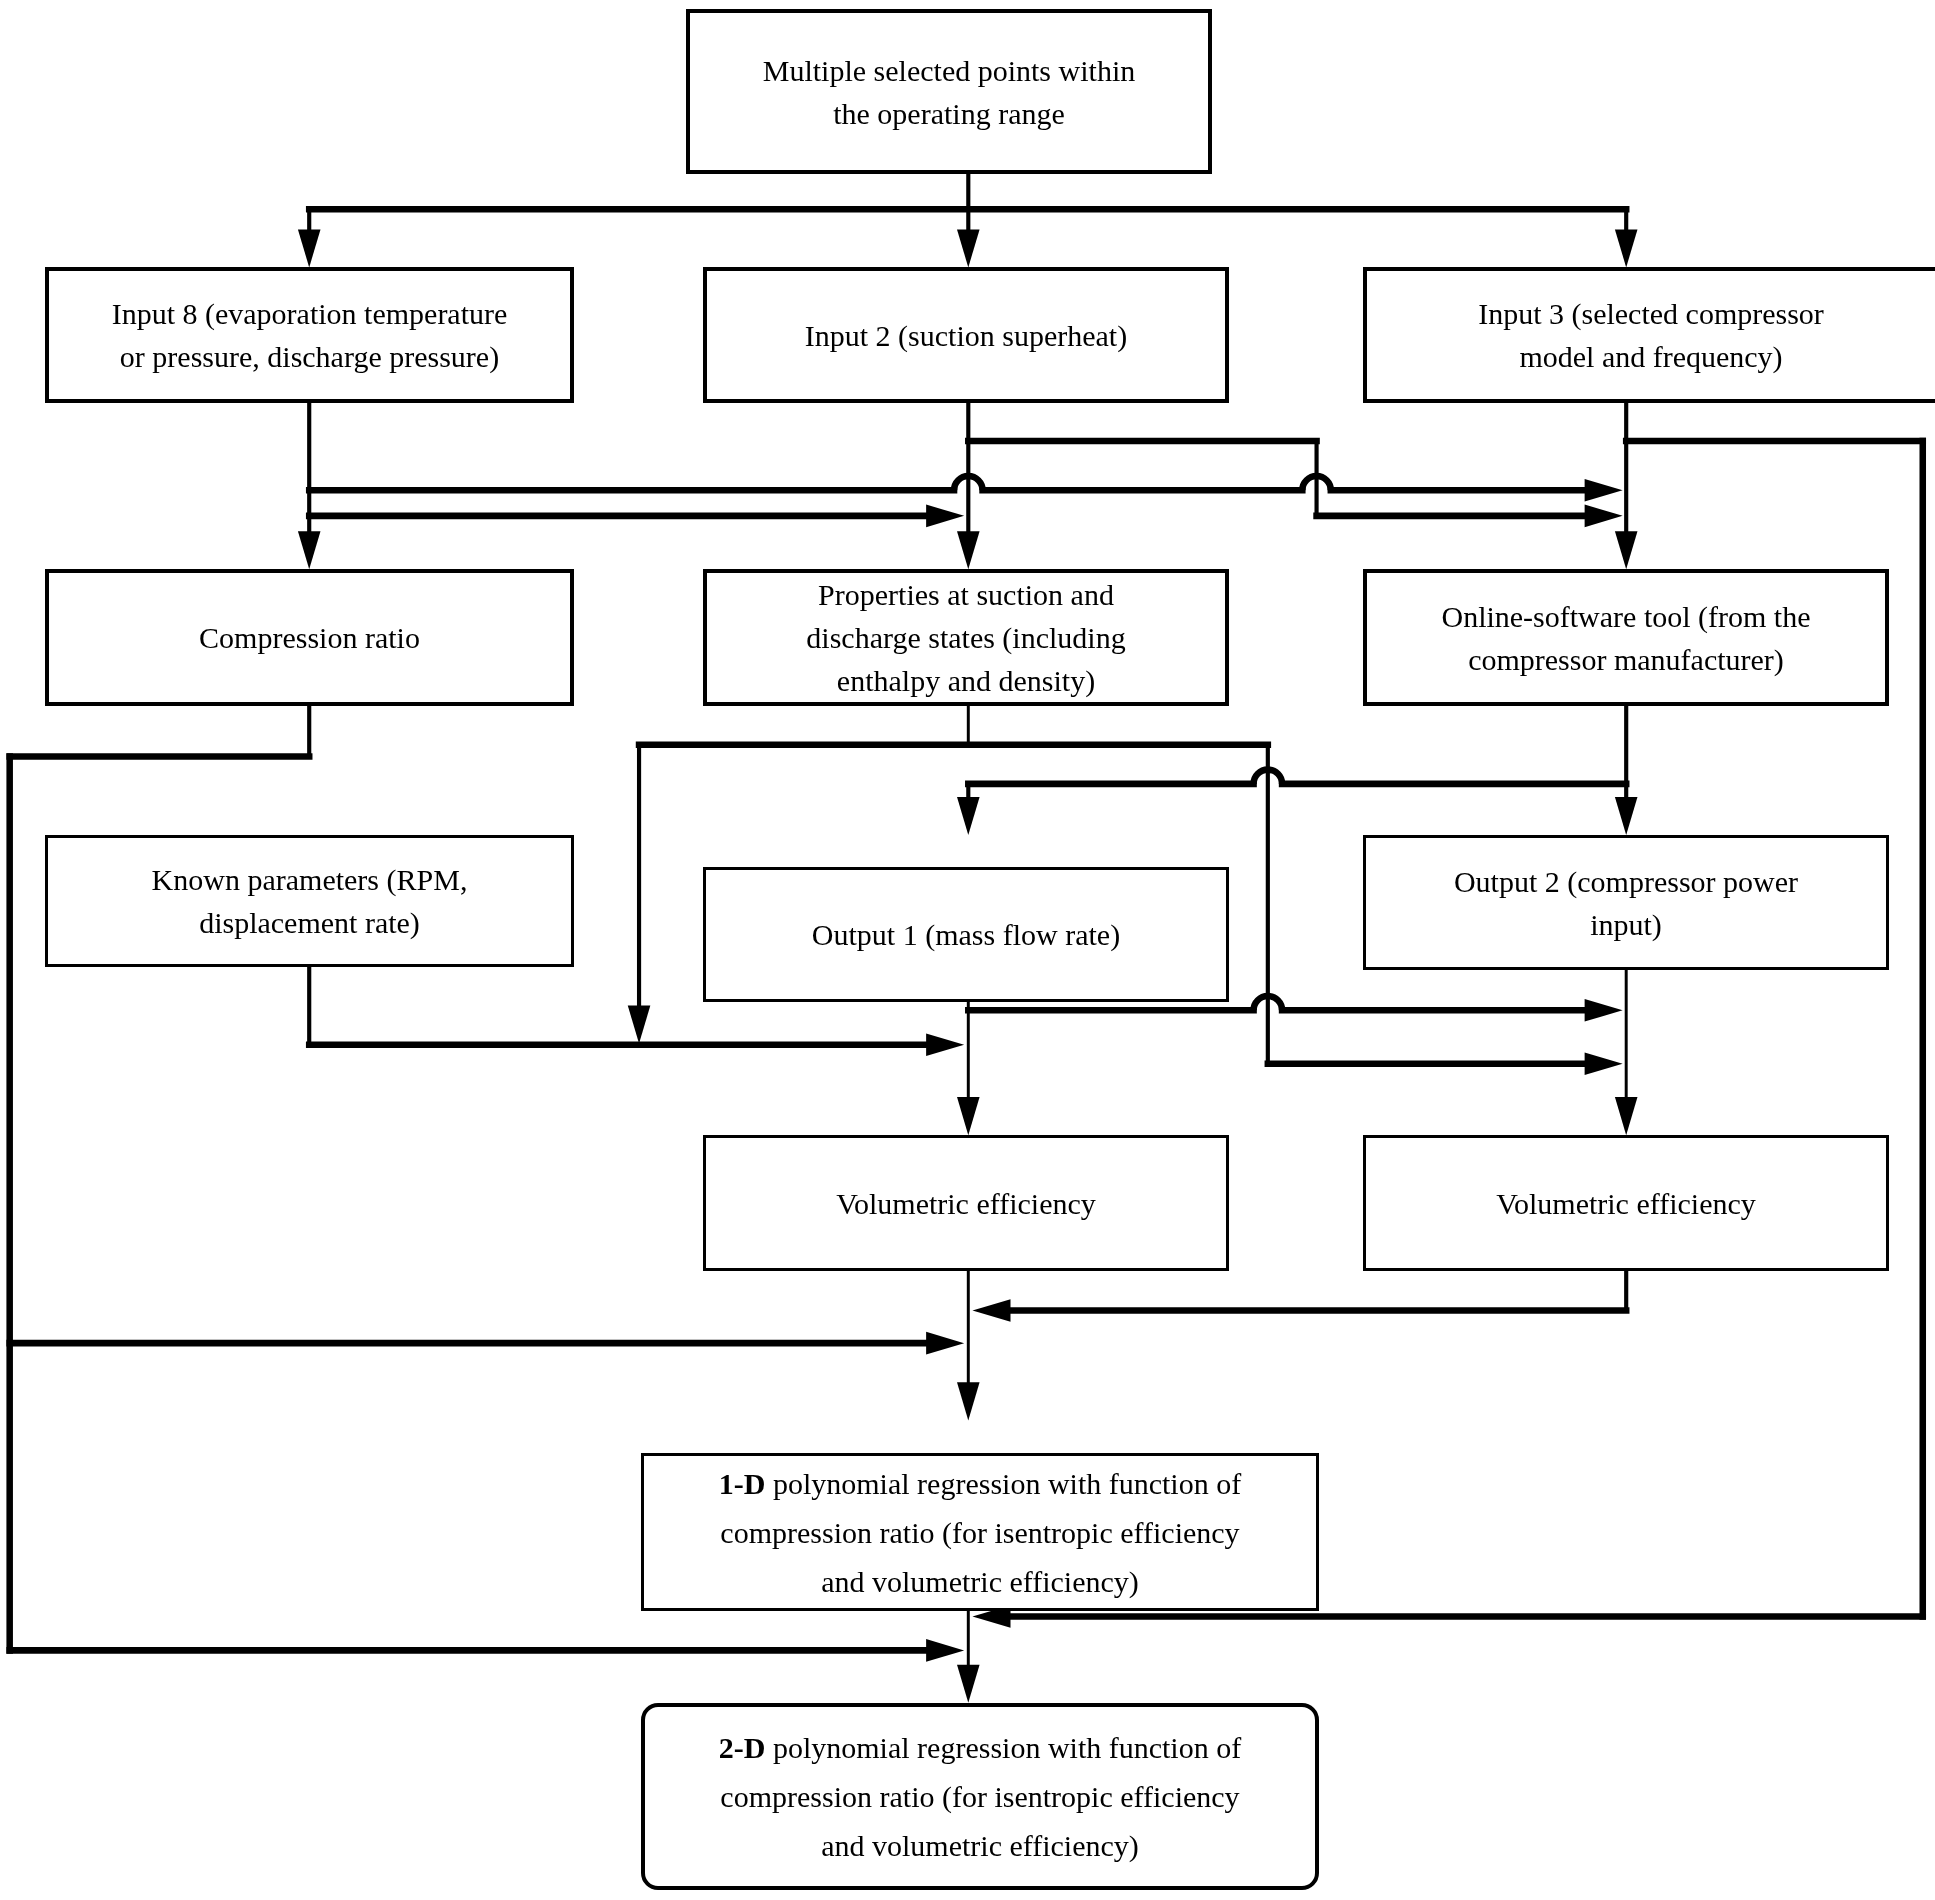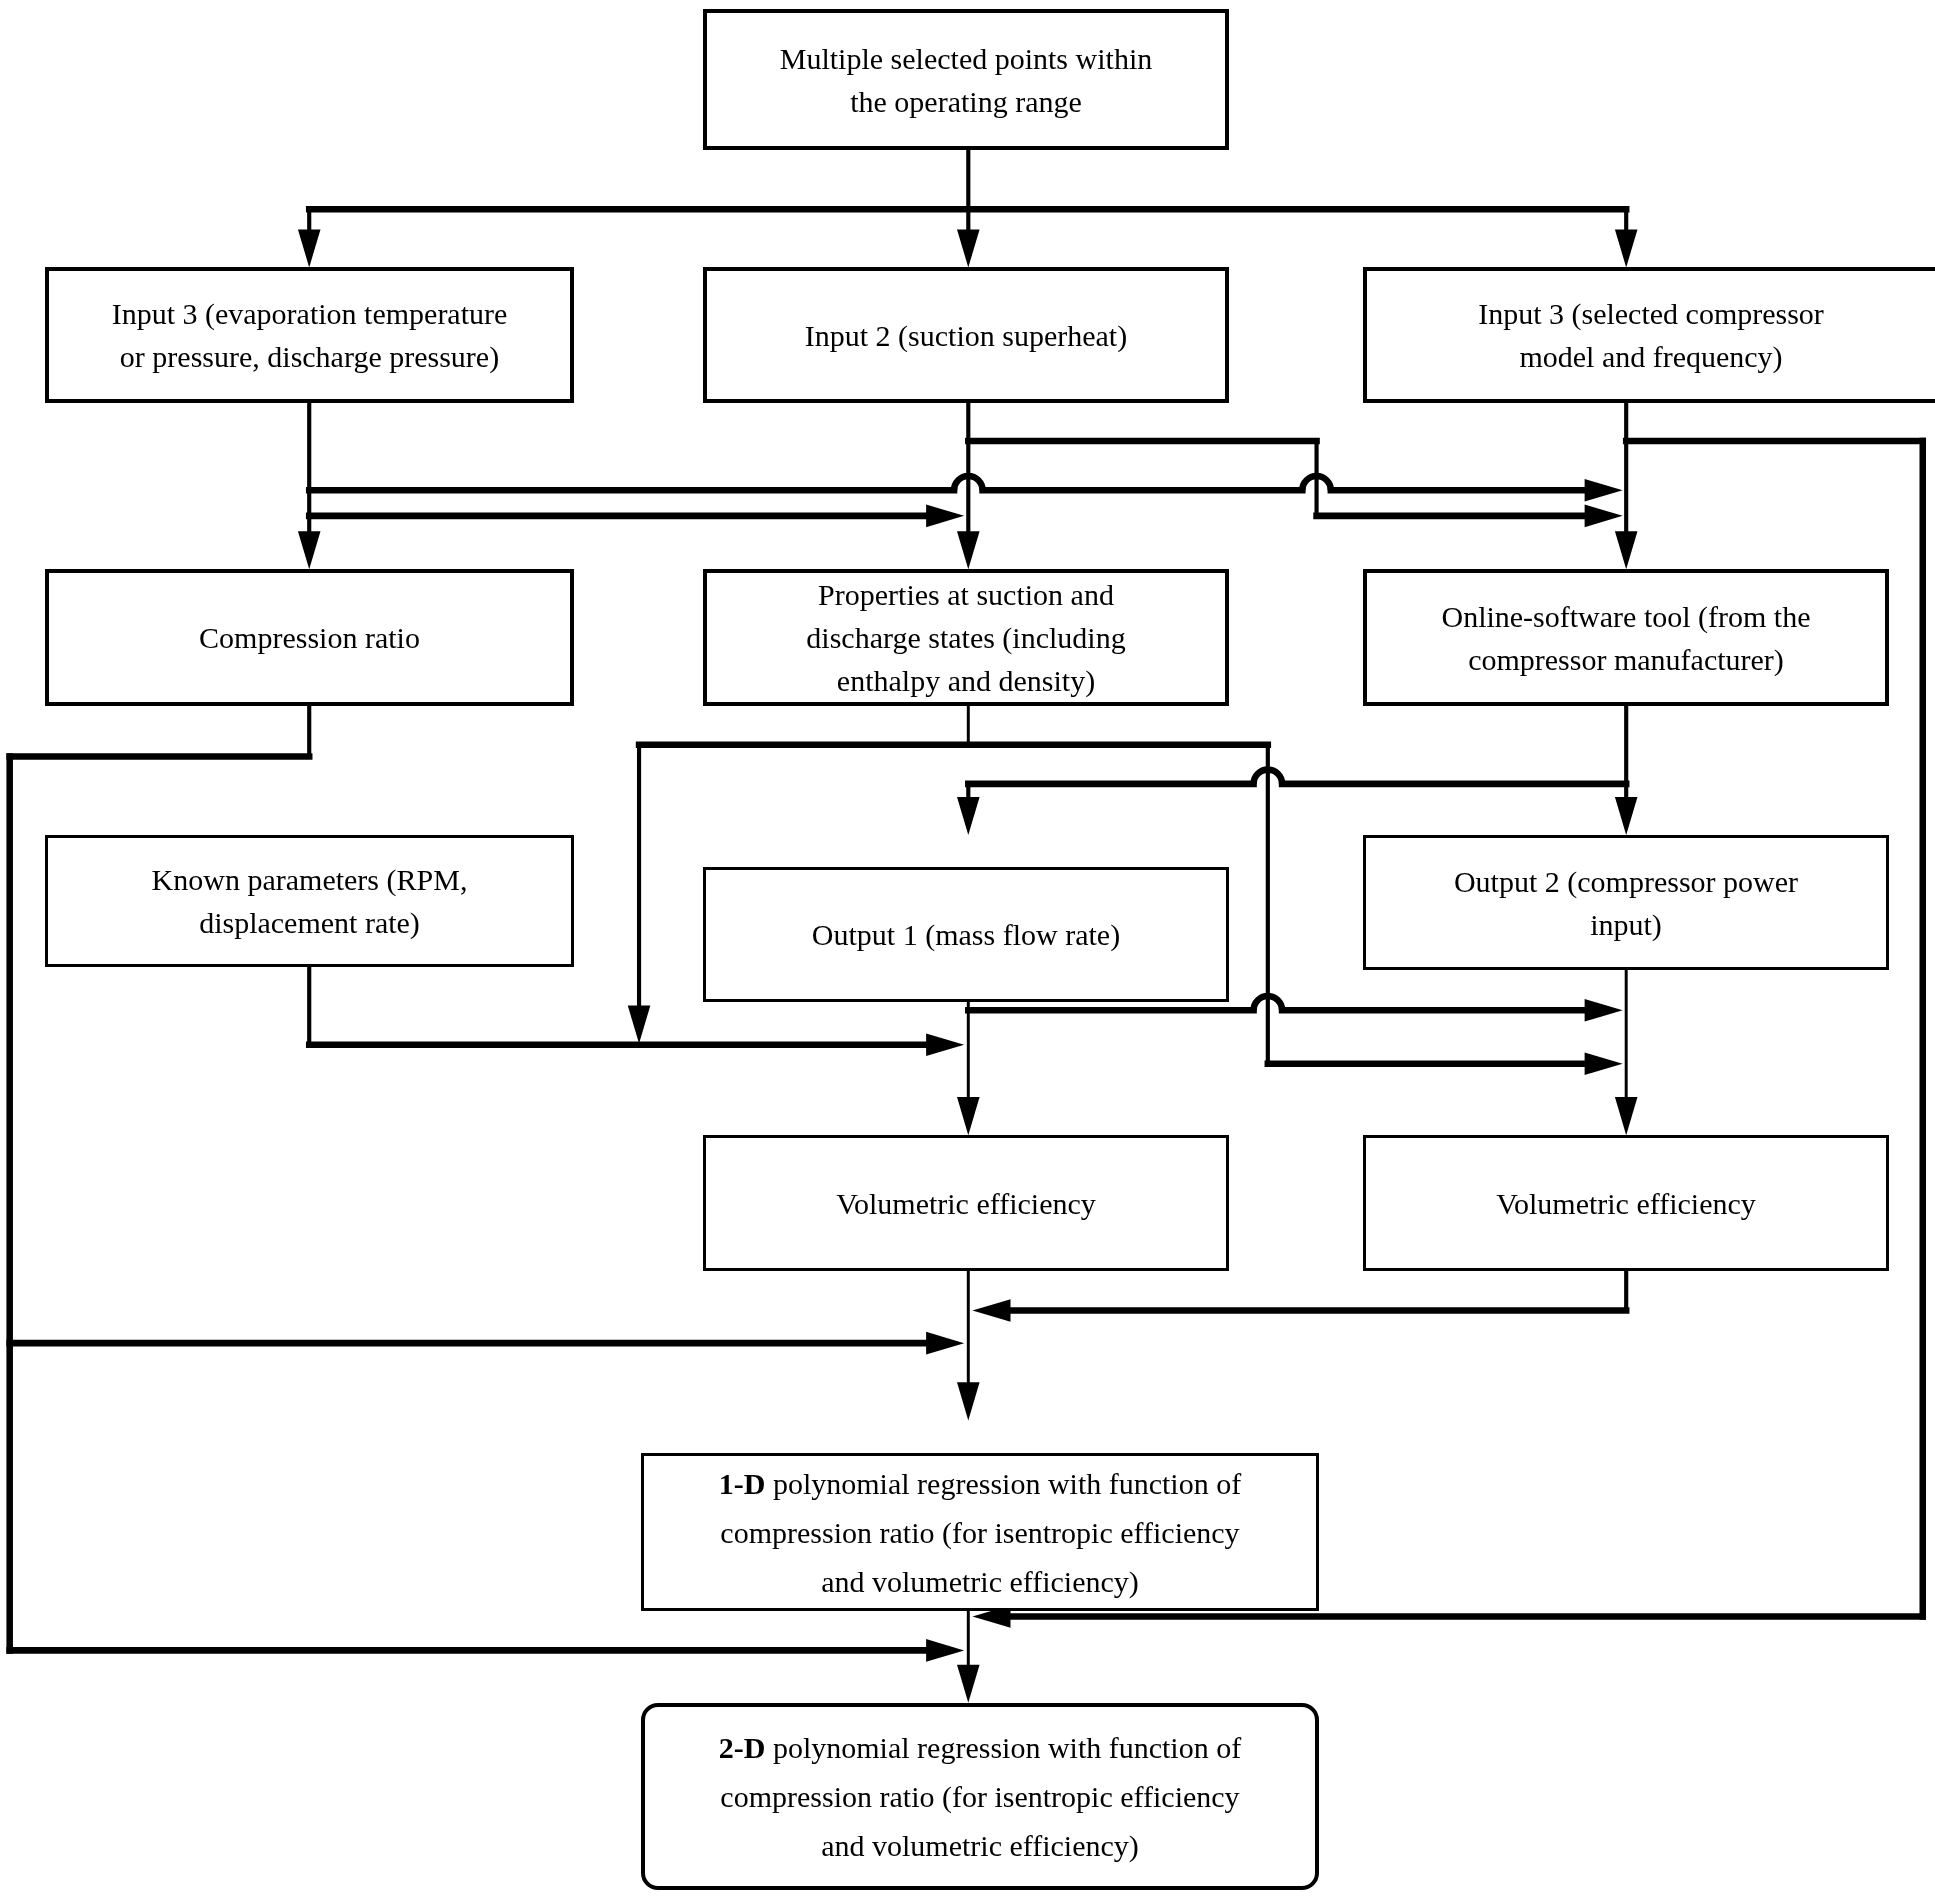--- a/index.html
+++ b/index.html
@@ -143,27 +143,27 @@
       <line class="w5" x1="1629" y1="2138" x2="1629" y2="2330"></line>
       <polygon points="1610,2326 1648,2326 1629,2390"></polygon>
     </g>
 
     <g>
       <line class="w5" x1="1629" y1="2655" x2="1629" y2="2805"></line>
       <polygon points="1610,2801 1648,2801 1629,2865"></polygon>
     </g>
   </svg>
 
-  <div class="node b7" style="left:703px;top:9px;width:526px;height:141px">
+  <div class="node b7" style="left:686px;top:9px;width:526px;height:165px">
     <span class="node-label">Multiple selected points within
 the operating range</span>
   </div>
 
   <div class="node b7" style="left:45px;top:267px;width:529px;height:136px">
-    <span class="node-label">Input 3 (evaporation temperature
+    <span class="node-label">Input 8 (evaporation temperature
 or pressure, discharge pressure)</span>
   </div>
 
   <div class="node b7" style="left:703px;top:267px;width:526px;height:136px">
     <span class="node-label">Input 2 (suction superheat)</span>
   </div>
 
   <div class="node b7" style="left:1363px;top:267px;width:576px;height:136px">
     <span class="node-label">Input 3 (selected compressor
 model and frequency)</span>

